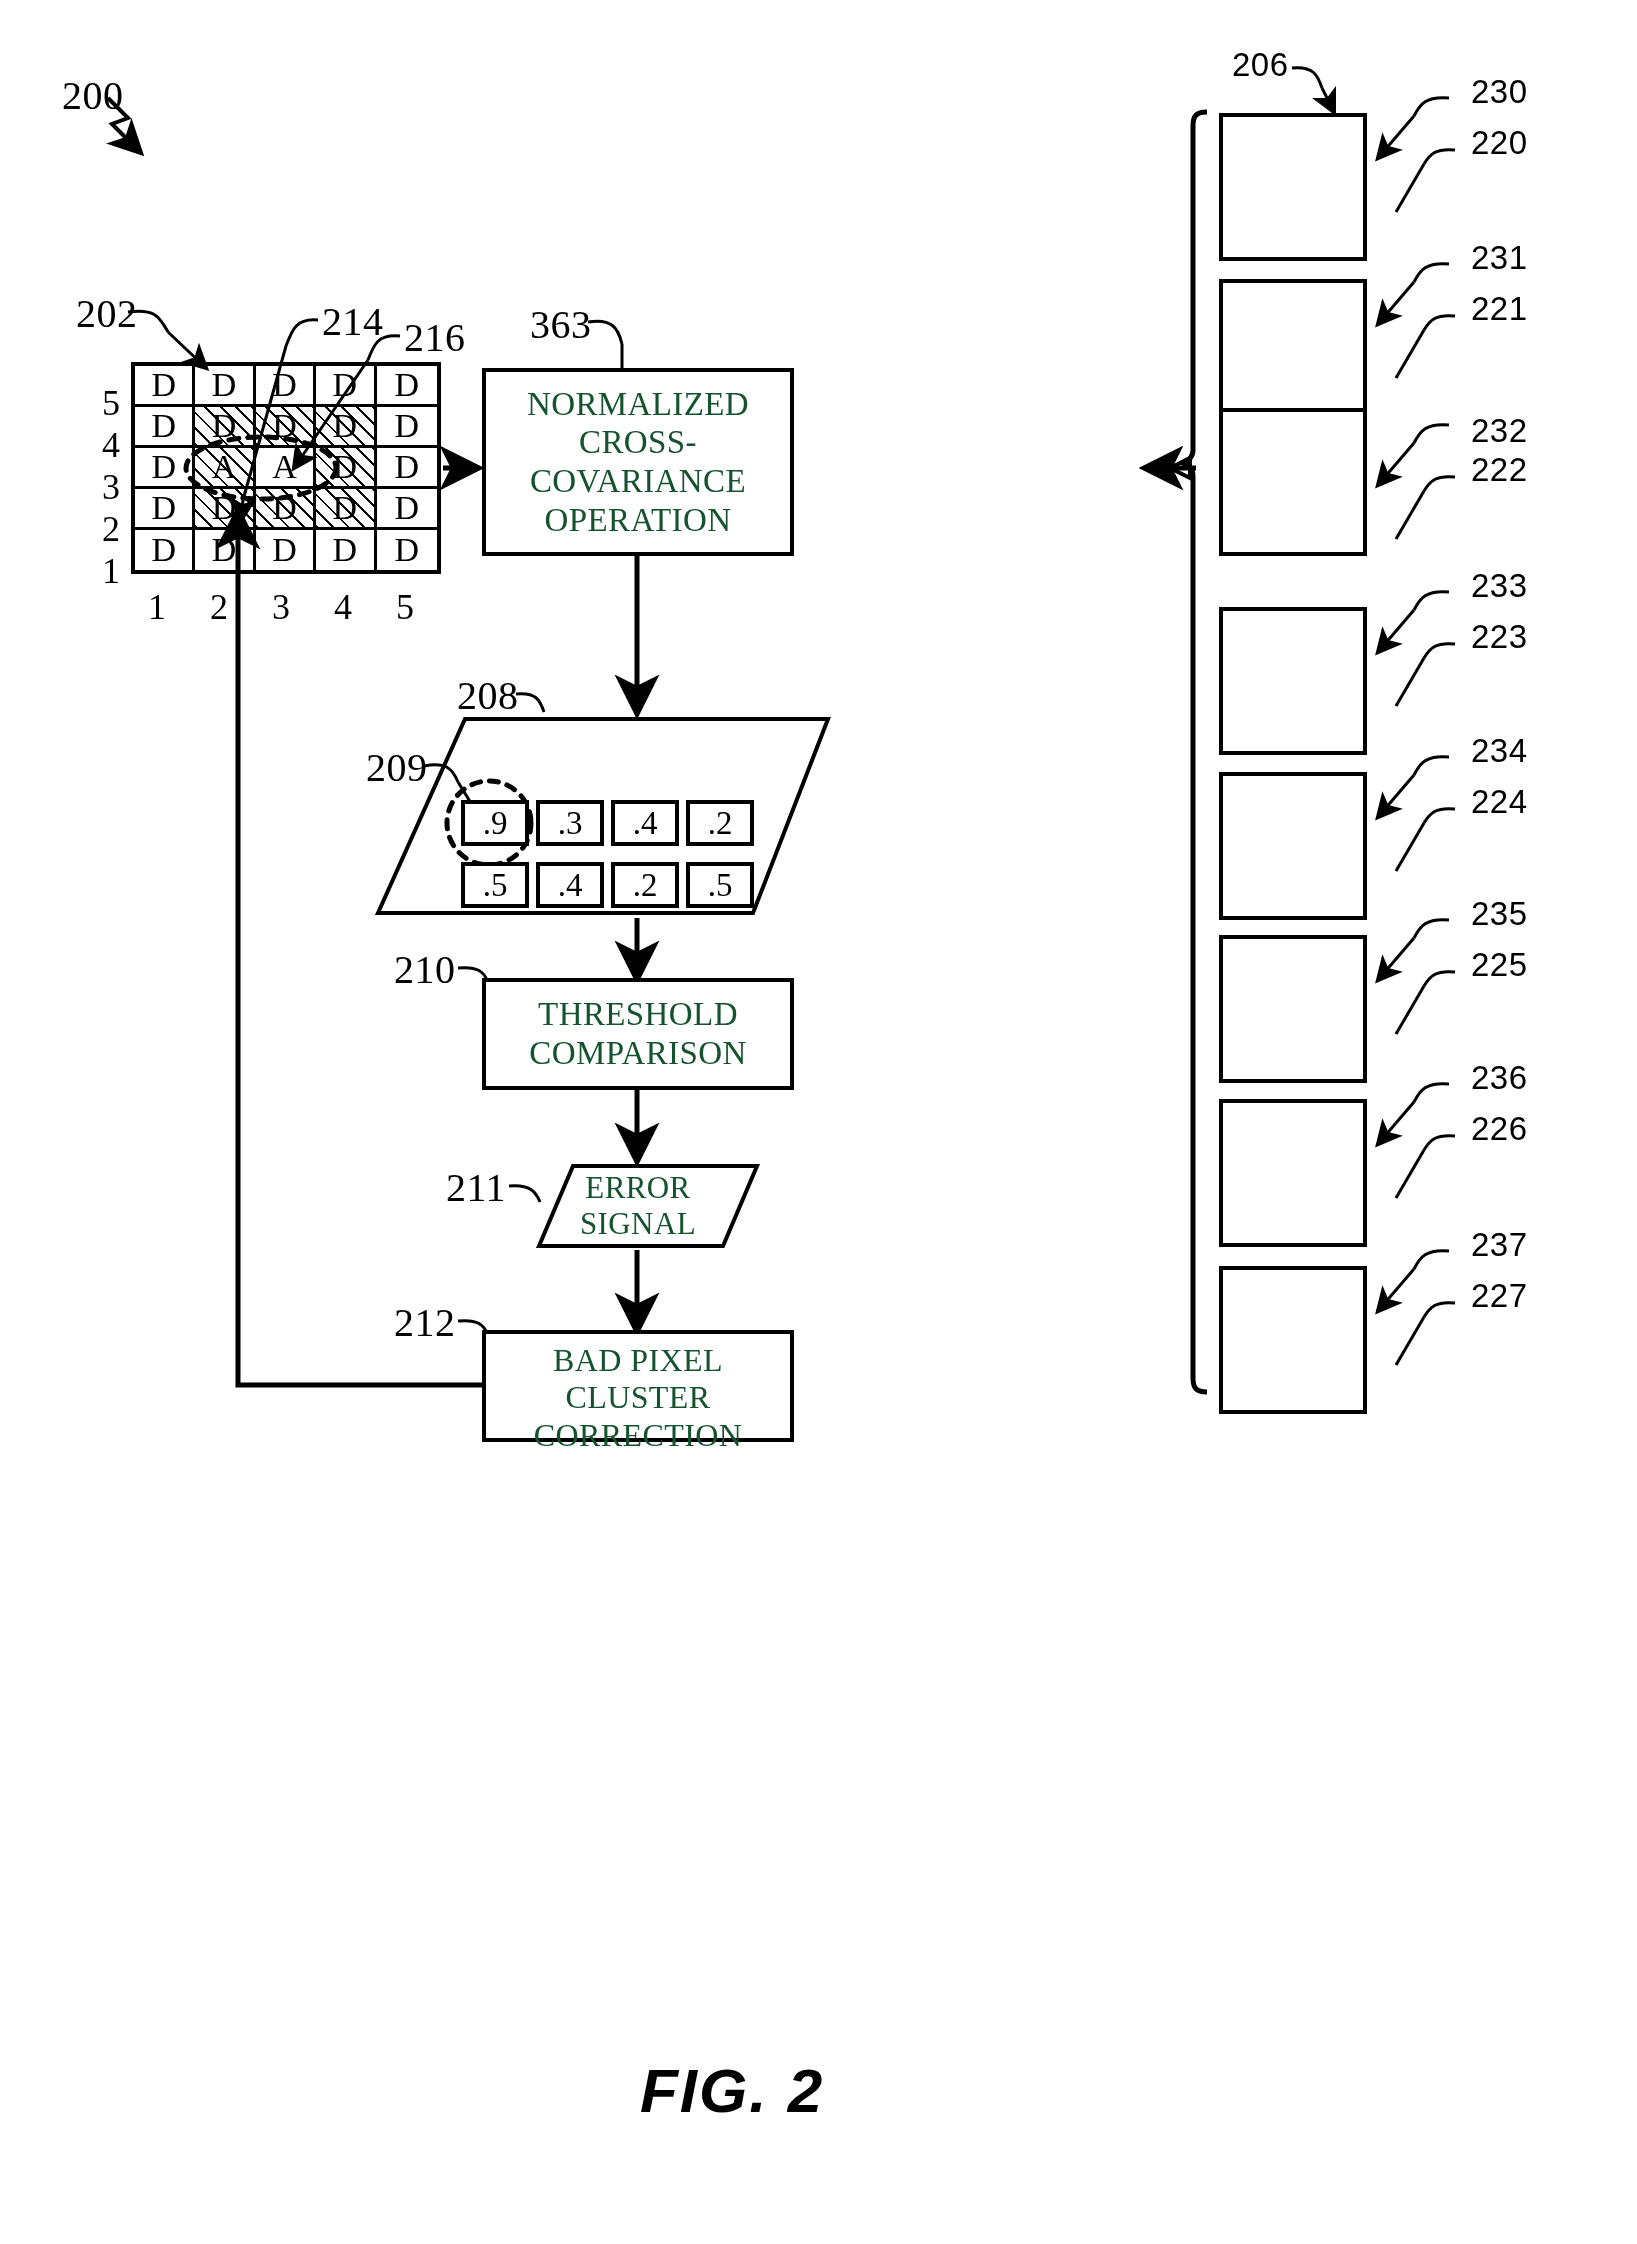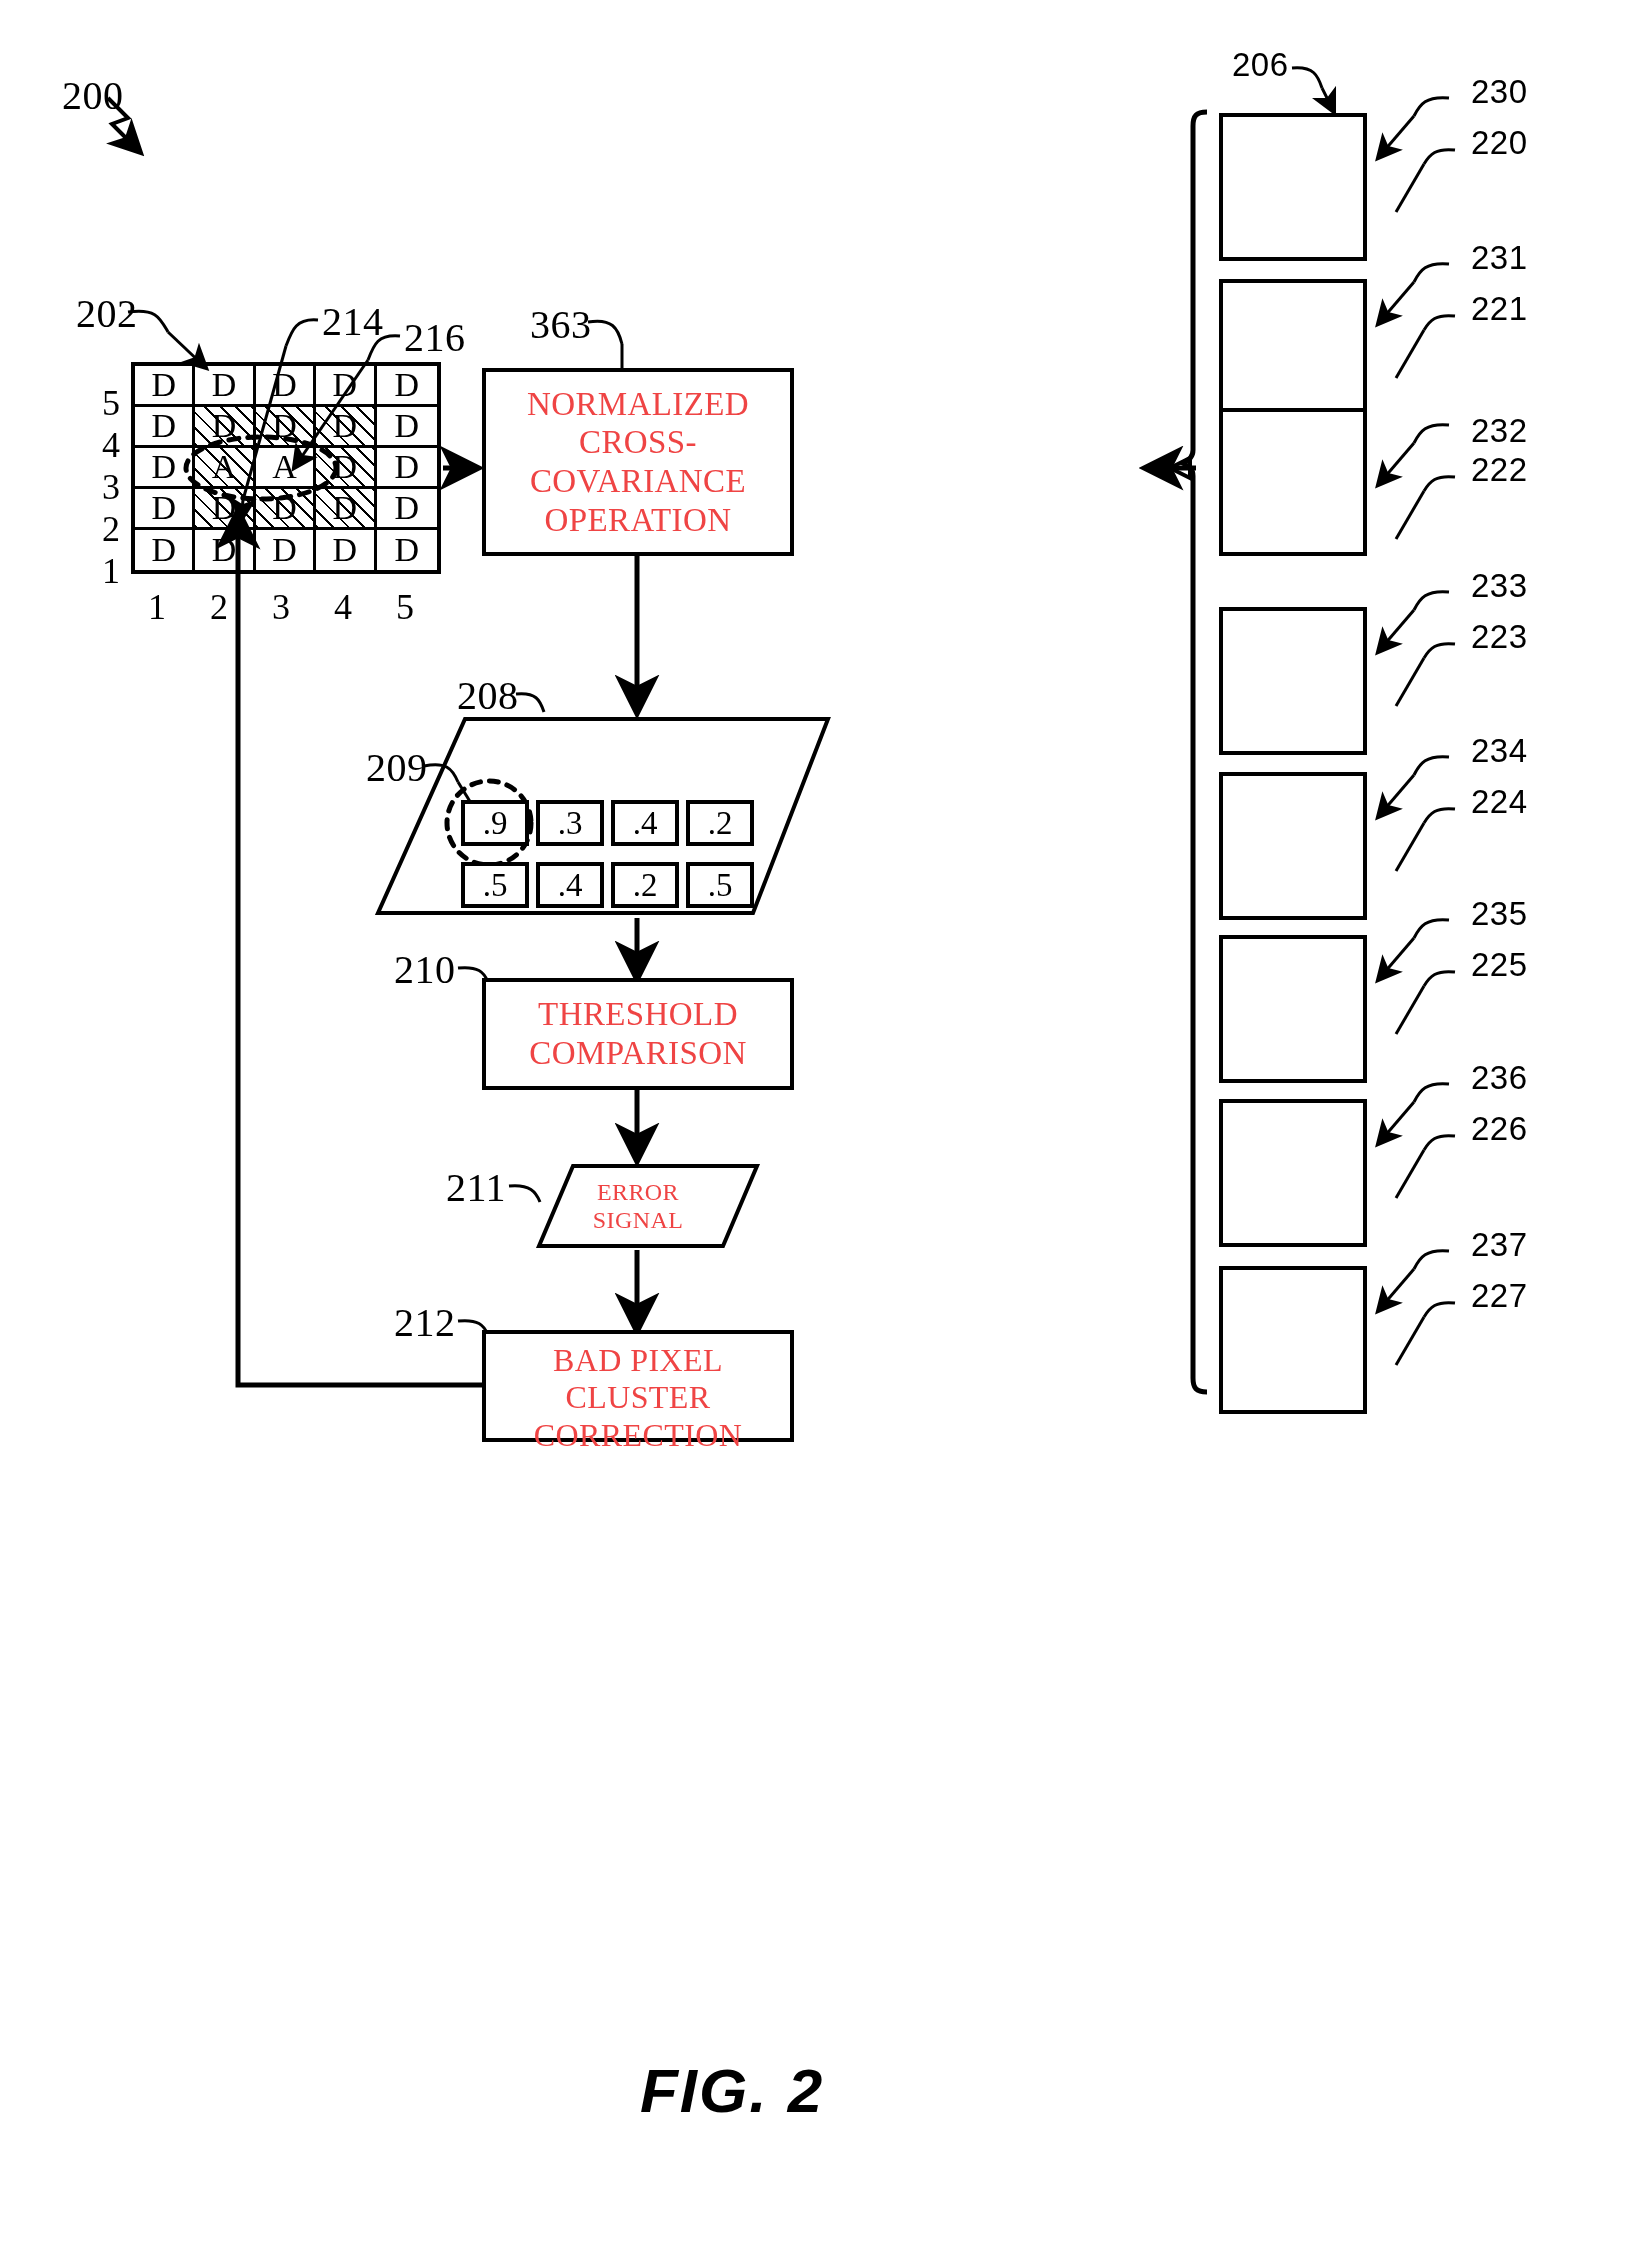--- a/index.html
+++ b/index.html
@@ -40,21 +40,21 @@
   .ref-num.serif {
     font-family: "Liberation Serif", "DejaVu Serif", serif;
     font-size: 40px;
   }
   .block-label {
     position: absolute;
     font-family: "Liberation Serif", "DejaVu Serif", serif;
     text-align: center;
     line-height: 1.17;
     white-space: pre-line;
-    color: #ef4444;
+    color: #14532d;
     display: flex;
     align-items: center;
     justify-content: center;
     letter-spacing: 0.4px;
   }
   .fig-caption {
     position: absolute;
     font-family: "Liberation Sans", "DejaVu Sans", sans-serif;
     font-style: italic;
     font-weight: bold;
@@ -489,21 +489,21 @@
   <div class="block-label" style="left:482px; top:368px; width:312px; height:188px; font-size:33px;">NORMALIZED
 CROSS-
 COVARIANCE
 OPERATION</div>
 
 
   <div class="proc-box" style="left:482px; top:978px; width:312px; height:112px;"></div>
   <div class="block-label" style="left:482px; top:978px; width:312px; height:112px; font-size:33px;">THRESHOLD
 COMPARISON</div>
 
-  <div class="block-label" style="left:540px; top:1166px; width:196px; height:80px; font-size:24px;">ERROR
+  <div class="block-label" style="left:540px; top:1166px; width:196px; height:80px; font-size:31px;">ERROR
 SIGNAL</div>
 
   <div class="proc-box" style="left:482px; top:1330px; width:312px; height:112px;"></div>
   <div class="block-label" style="left:482px; top:1330px; width:312px; height:112px; font-size:32px;margin-top:12px;">BAD PIXEL CLUSTER
 CORRECTION</div>
 
   <div class="coef-chip" style="left:461px; top:800px; width:68px; height:46px;">.9</div>
   <div class="coef-chip" style="left:536px; top:800px; width:68px; height:46px;">.3</div>
   <div class="coef-chip" style="left:611px; top:800px; width:68px; height:46px;">.4</div>
   <div class="coef-chip" style="left:686px; top:800px; width:68px; height:46px;">.2</div>

